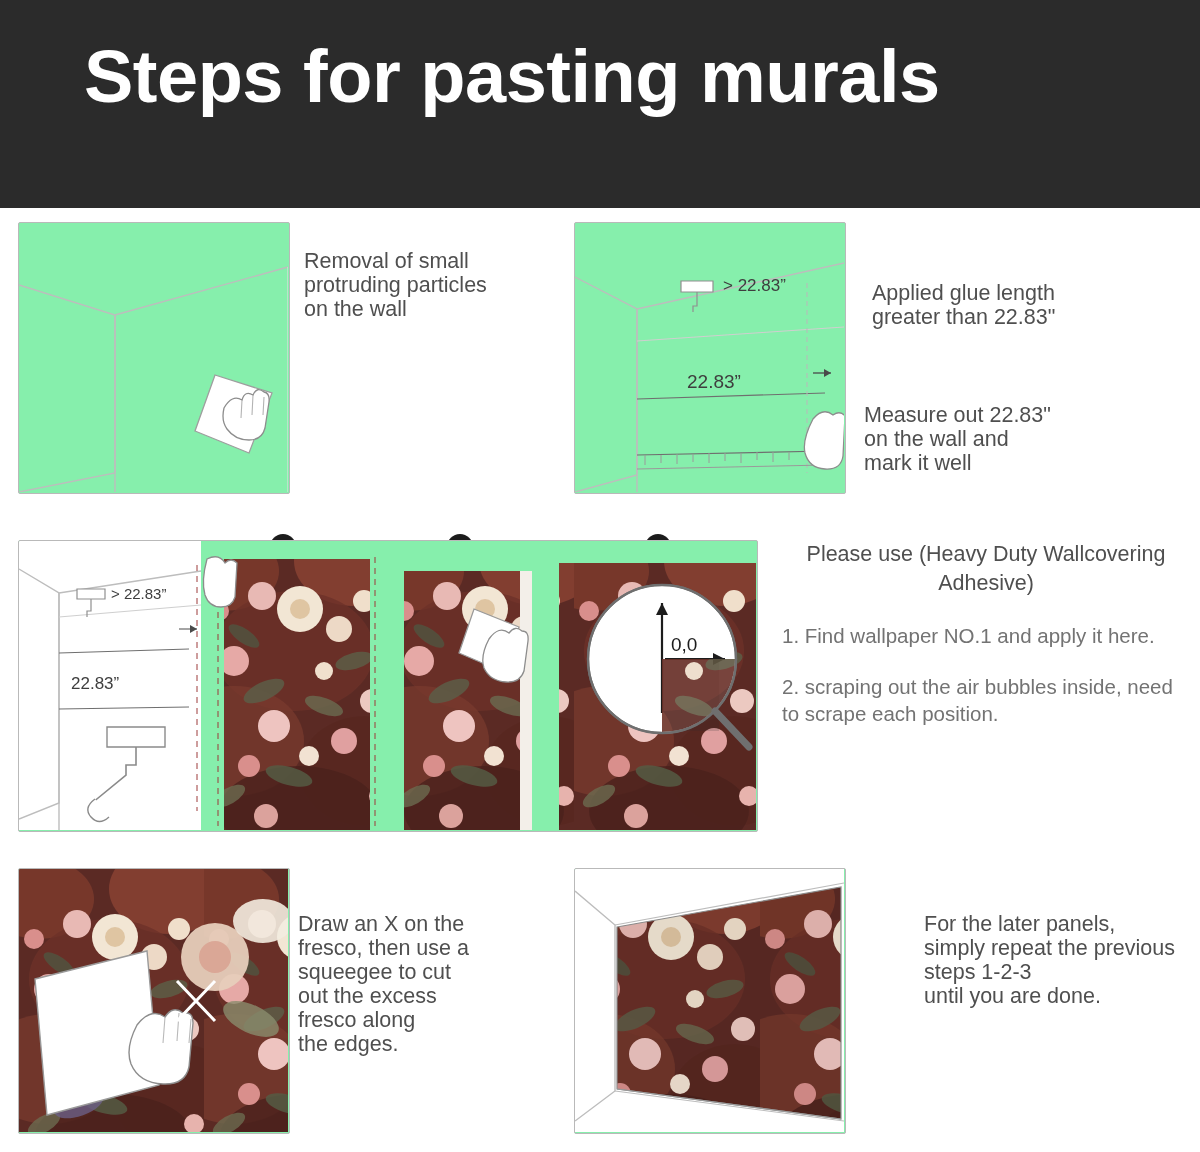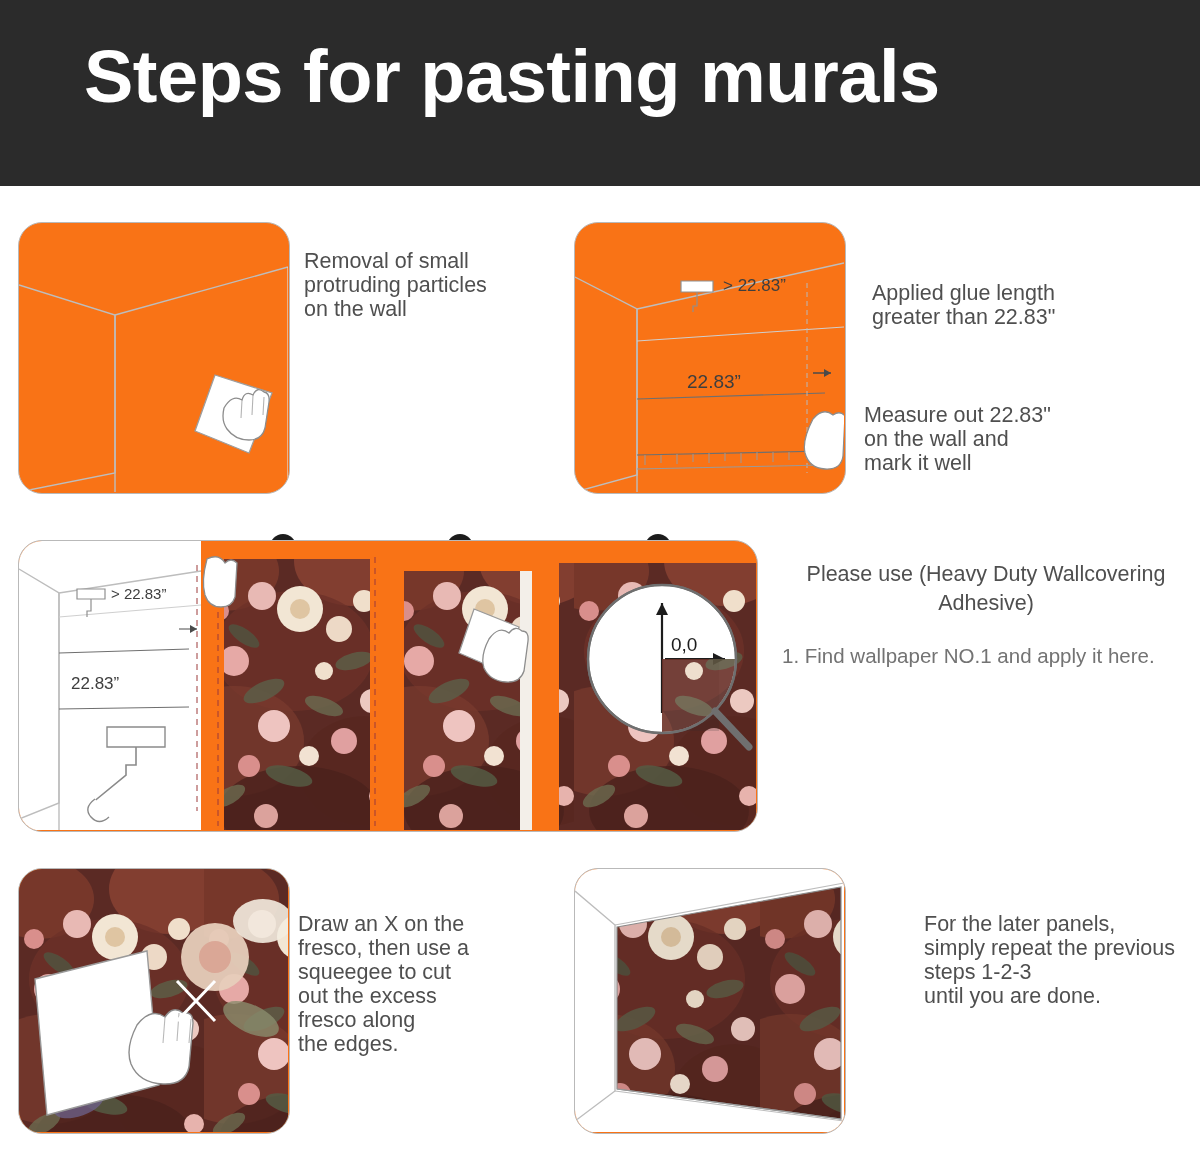--- a/index.html
+++ b/index.html
@@ -13,42 +13,42 @@
     font-family: "Liberation Sans", sans-serif;
     color: #4a4a4a;
     position: relative;
     overflow: hidden;
   }
 
   
   .header {
     position: absolute;
     left: 0; top: 0;
-    width: 1200px; height: 186px;
+    width: 1200px; height: 208px;
     background: #2b2b2b;
   }
   .header-title {
     position: absolute;
     left: 84px;
     top: 34px;
     font-size: 74px;
     font-weight: bold;
     color: #ffffff;
     letter-spacing: -0.5px;
     white-space: nowrap;
   }
 
   
   .panel {
     position: absolute;
     box-sizing: border-box;
     border: 1.5px solid #b9b9b9;
-    border-radius: 24px;
+    border-radius: 2px;
     overflow: hidden;
-    background: #f97316;
+    background: #86efac;
   }
   .panel svg { display: block; }
 
   .caption {
     position: absolute;
     font-size: 21.5px;
     line-height: 24px;
     color: #4f4f4f;
     white-space: pre-line;
   }
@@ -72,21 +72,21 @@
     color: #ffffff;
     font-size: 16px;
     font-weight: bold;
     line-height: 26px;
     text-align: center;
   }
   #badge-1 { left: 270px; top: 534px; }
   #badge-2 { left: 447px; top: 534px; }
   #badge-3 { left: 645px; top: 534px; }
 
-  .right-col { position: absolute; left: 782px; top: 540px; width: 408px; margin-top: 20px; }
+  .right-col { position: absolute; left: 782px; top: 540px; width: 408px; }
   .right-head {
     font-size: 21.5px;
     line-height: 29px;
     color: #4f4f4f;
     text-align: center;
   }
   .right-item {
     font-size: 20.5px;
     line-height: 27px;
     color: #737373;
@@ -264,20 +264,22 @@
     <circle cx="643" cy="118" r="74" fill="none" stroke="#6f6f6f" stroke-width="2.4"></circle>
     <path d="M696 170 L730 206" stroke="#6f6f6f" stroke-width="7" fill="none" stroke-linecap="round"></path>
     <text x="652" y="110" font-family="Liberation Sans, sans-serif" font-size="19" fill="#1c1c1c">0,0</text>
   </svg>
 </div>
 
 <div class="right-col">
   <div class="right-head">Please use
 (Heavy Duty Wallcovering Adhesive)</div>
   <div class="right-item">1. Find wallpaper NO.1 and apply it here.</div>
+  <div class="right-item">2. scraping out the air bubbles inside,
+need to scrape each position.</div>
 </div>
 
 <div class="panel" id="panel-cut">
   <svg width="269" height="263" viewBox="0 0 269 263">
     <rect width="269" height="263" fill="url(#mural)"></rect>
 
     <circle cx="196" cy="88" r="34" fill="#e7cdbb" opacity="0.95"></circle>
     <circle cx="196" cy="88" r="16" fill="#d9a392" opacity="0.9"></circle>
     <ellipse cx="244" cy="52" rx="30" ry="22" fill="#f3ece0" opacity="0.9"></ellipse>
     <ellipse cx="232" cy="150" rx="30" ry="14" fill="#8a8c6d" opacity="0.8" transform="rotate(25 232 150)"></ellipse>

